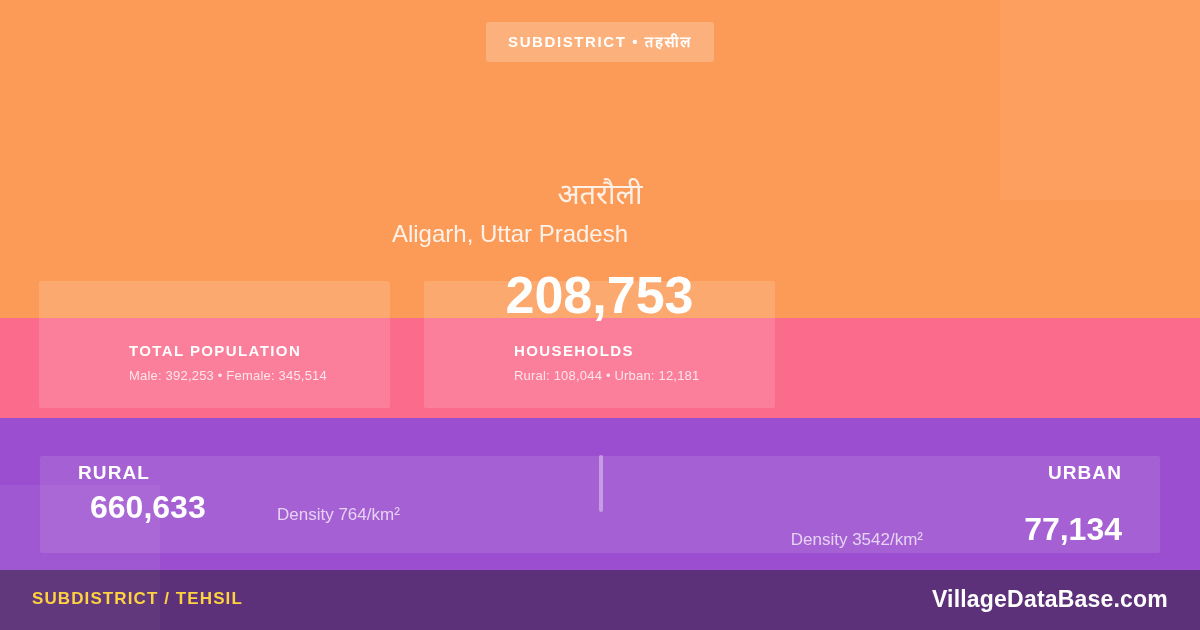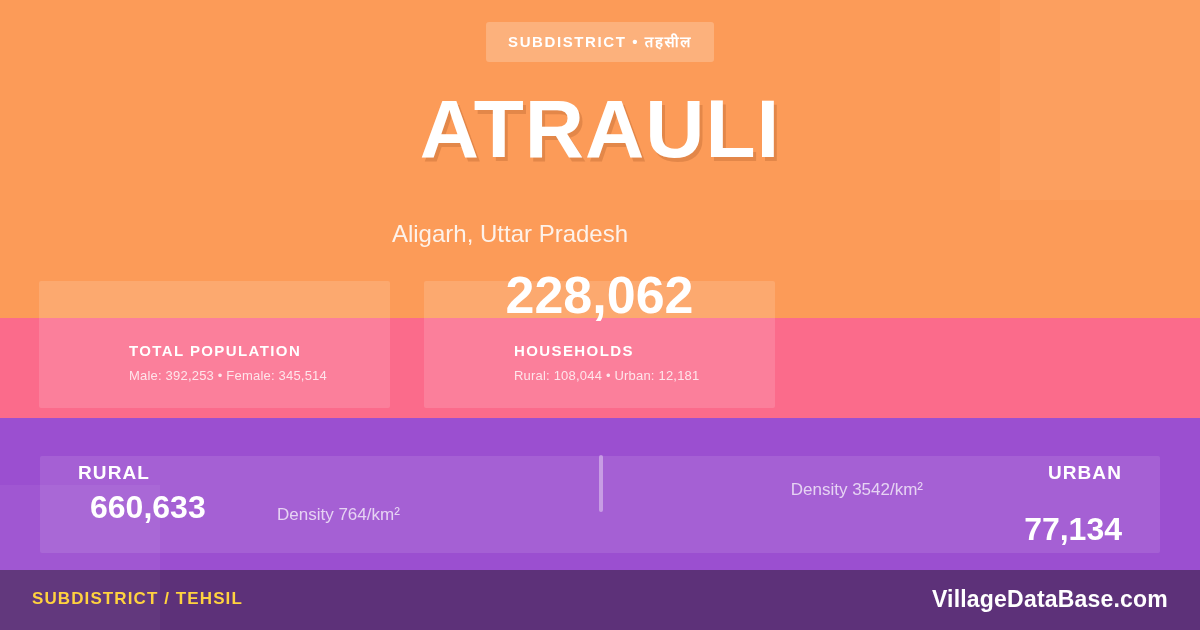--- a/index.html
+++ b/index.html
@@ -139,21 +139,21 @@
   .ru-dens {
     position:absolute;
     color:rgba(255,255,255,0.72);
     font-size:17px;
   }
   .rural-head  { left:78px;  top:462px; }
   .rural-num   { left:78px;  top:489px; }
   .rural-dens  { left:277px; top:505px; }
   .urban-head  { right:78px; top:462px; text-align:right; }
   .urban-num   { right:78px; top:511px; text-align:right; }
-  .urban-dens  { right:277px;top:480px; }
+  .urban-dens  { right:277px;top:530px; }
 
   
   .footer-left {
     position:absolute; left:32px; top:589px;
     color:#ffd23f;
     font-size:17px;
     font-weight:bold;
     letter-spacing:1.1px;
   }
   .footer-right {
@@ -173,30 +173,30 @@
   <div class="band band-pink"></div>
   <div class="band band-purple"></div>
   <div class="band band-footer"></div>
 
   <div class="tint-tr"></div>
   <div class="tint-purple-left"></div>
   <div class="tint-footer-left"></div>
 
   <div class="badge">SUBDISTRICT • तहसील</div>
 
-  <div class="title">ATRAULI</div>
+  <div class="title-native">अतरौली</div>
   <div class="title-region">Aligarh, Uttar Pradesh</div>
 
   <div class="card card-1">
     <div class="card-label">TOTAL POPULATION</div>
     <div class="card-sub">Male: 392,253 • Female: 345,514</div>
   </div>
 
   <div class="card card-2">
-    <div class="card-value">228,062</div>
+    <div class="card-value">208,753</div>
     <div class="card-label">HOUSEHOLDS</div>
     <div class="card-sub">Rural: 108,044 • Urban: 12,181</div>
   </div>
 
 
   <div class="ru-panel"></div>
   <div class="ru-divider"></div>
 
   <div class="ru-head rural-head">RURAL</div>
   <div class="ru-num  rural-num">660,633</div>

